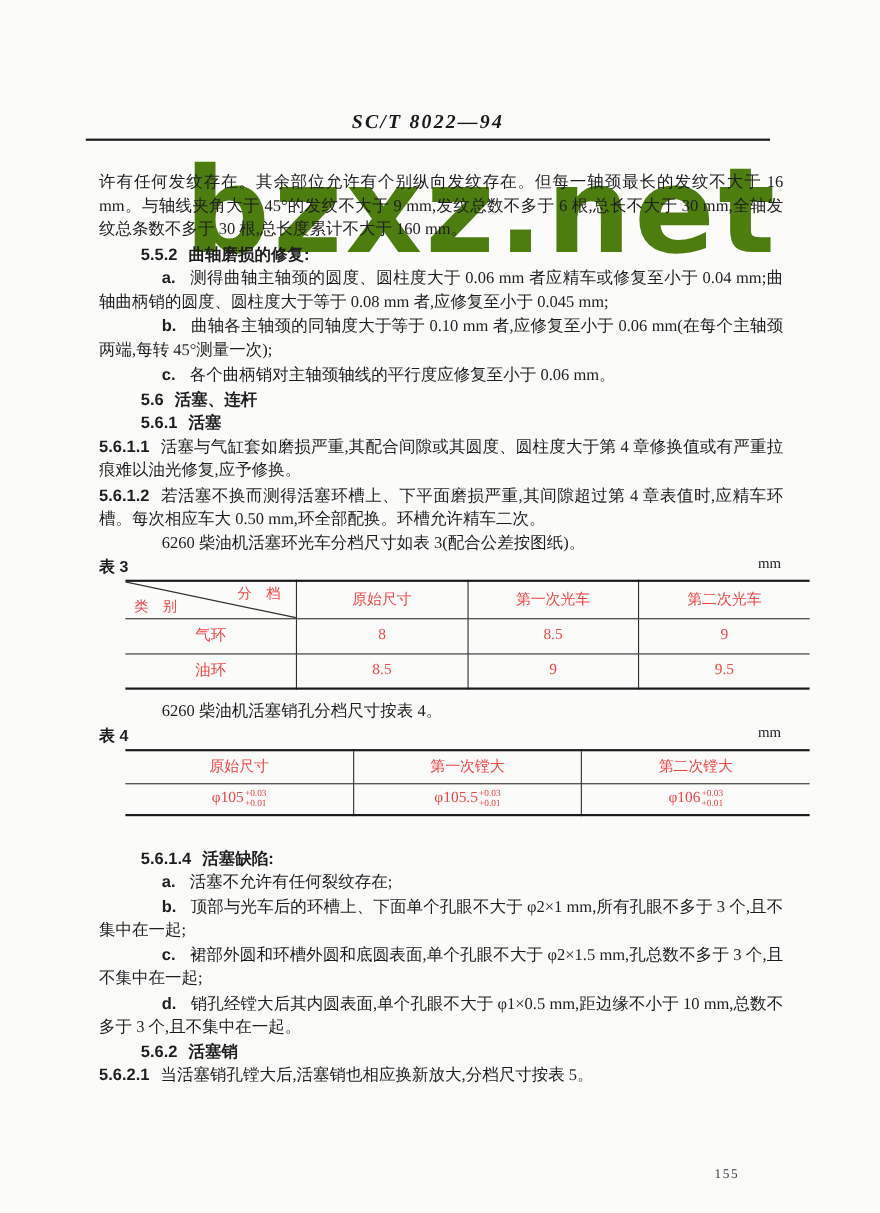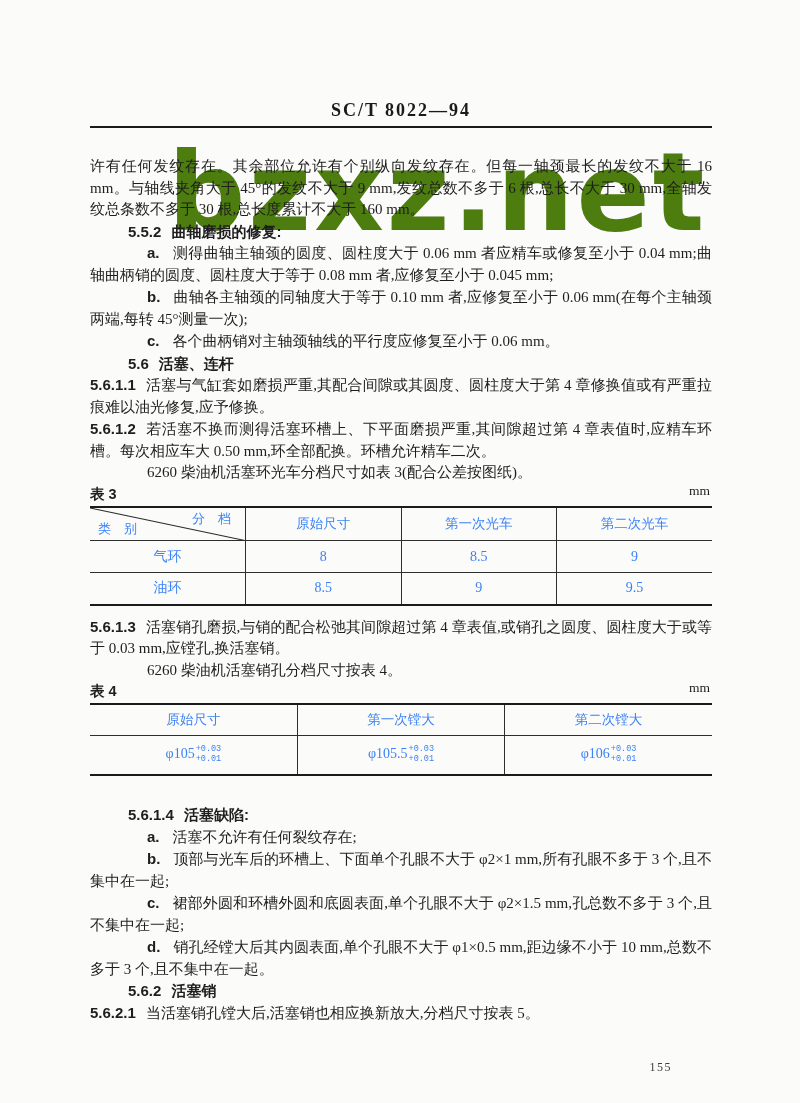--- a/index.html
+++ b/index.html
@@ -13,21 +13,21 @@
   }
   .page { position:absolute; inset:0; }
 
   .watermark {
     position:absolute; left:168px; top:130px;
     font-family:"DejaVu Sans","Liberation Sans",sans-serif;
     font-weight:bold; font-size:108px; letter-spacing:3px;
     color:#4d7c0f; z-index:1; white-space:nowrap; user-select:none;
   }
 
-  .doc-header { position:absolute; left:90px; top:100px; width:622px; z-index:2; }
+  .doc-header { position:absolute; left:78px; top:100px; width:622px; z-index:2;font-style:italic; }
   .doc-code {
     text-align:center; font-size:18px; font-weight:bold;
     letter-spacing:2px; color:#1a1a1a;
   }
   .header-rule { height:2px; background:#1b1b1b; margin-top:5px; }
 
   .content { position:absolute; left:90px; top:156px; width:622px; z-index:2; }
   .content p { font-size:15px; line-height:21.5px; text-align:justify; }
 
   .heading { font-family:"Liberation Sans","DejaVu Sans",sans-serif; font-weight:bold;margin-left:38px; }
@@ -44,41 +44,41 @@
     position:absolute; left:0; right:0; text-align:left;
     font-family:"Liberation Sans","DejaVu Sans",sans-serif;
     font-weight:bold; font-size:14.5px;
   }
   .tbl-caption .unit { position:absolute; right:2px; top:-2px; font-size:13.5px; }
 
   table.stdtable {
     width:100%; border-collapse:collapse; table-layout:fixed;
     border-left:hidden; border-right:hidden;
     border-top:2.5px solid #1b1b1b; border-bottom:2.5px solid #1b1b1b;
-    font-size:14px; color:#3b82f6;
+    font-size:14px; color:#ef4444;margin-left:24px;
   }
   table.stdtable td { border:1px solid #2e2e2e; text-align:center; vertical-align:middle; padding:0 4px; }
   table.stdtable tr.hdr td { height:34px; font-size:13.5px; }
   #table3 tr.datarow td { height:32px; }
   #table4 tr.hdr td { height:31px; }
-  #table4 tr.datarow td { height:40px; }
+  #table4 tr.datarow td { height:28px; }
   #table3 { margin-bottom:10px; }
   #table4 { margin-bottom:28px; }
 
   .diag-cell { position:relative; padding:0; }
   .diag-line { position:absolute; inset:0; width:100%; height:100%; display:block; }
   .corner-top { position:absolute; right:14px; top:2px; font-size:13px; }
   .corner-bottom { position:absolute; left:8px; bottom:2px; font-size:13px; }
 
   .dim { white-space:nowrap; }
   .dim-base { font-size:14px; }
   .tol {
     display:inline-flex; flex-direction:column; vertical-align:middle;
     font-size:8.5px; line-height:9.5px; text-align:left; margin-left:1px;
-    font-family:Liberation Mono, monospace;
+    font-family:Liberation Serif, serif;
   }
 
   .page-number {
     position:absolute; right:128px; bottom:28px; z-index:2;
     font-size:12px; letter-spacing:1.5px; color:#3d3d3d;
   }
 </style>
 </head>
 <body>
 
@@ -95,20 +95,21 @@
 
     <p>许有任何发纹存在。其余部位允许有个别纵向发纹存在。但每一轴颈最长的发纹不大于 16 mm。与轴线夹角大于 45°的发纹不大于 9 mm,发纹总数不多于 6 根,总长不大于 30 mm,全轴发纹总条数不多于 30 根,总长度累计不大于 160 mm。</p>
 
     <p class="heading"><span class="clause-num">5.5.2</span><span>曲轴磨损的修复:</span></p>
 
     <p class="item"><span class="item-label">a.</span><span>测得曲轴主轴颈的圆度、圆柱度大于 0.06 mm 者应精车或修复至小于 0.04 mm;曲轴曲柄销的圆度、圆柱度大于等于 0.08 mm 者,应修复至小于 0.045 mm;</span></p>
     <p class="item"><span class="item-label">b.</span><span>曲轴各主轴颈的同轴度大于等于 0.10 mm 者,应修复至小于 0.06 mm(在每个主轴颈两端,每转 45°测量一次);</span></p>
     <p class="item"><span class="item-label">c.</span><span>各个曲柄销对主轴颈轴线的平行度应修复至小于 0.06 mm。</span></p>
 
     <p class="heading"><span class="clause-num">5.6</span><span>活塞、连杆</span></p>
+    <p class="heading"><span class="clause-num">5.6.1</span><span>活塞</span></p>
 
     <p><span class="clause-num">5.6.1.1</span><span>活塞与气缸套如磨损严重,其配合间隙或其圆度、圆柱度大于第 4 章修换值或有严重拉痕难以油光修复,应予修换。</span></p>
     <p><span class="clause-num">5.6.1.2</span><span>若活塞不换而测得活塞环槽上、下平面磨损严重,其间隙超过第 4 章表值时,应精车环槽。每次相应车大 0.50 mm,环全部配换。环槽允许精车二次。</span></p>
 
     <p class="indent">6260 柴油机活塞环光车分档尺寸如表 3(配合公差按图纸)。</p>
 
     <div class="tbl-caption">
       <span class="cap">表 3</span>
       <span class="unit">mm</span>
     </div>
@@ -135,21 +136,20 @@
       </tr>
       <tr class="datarow">
         <td>油环</td>
         <td>8.5</td>
         <td>9</td>
         <td>9.5</td>
       </tr>
     </tbody>
       </table>
 
-    <p><span class="clause-num">5.6.1.3</span><span>活塞销孔磨损,与销的配合松弛其间隙超过第 4 章表值,或销孔之圆度、圆柱度大于或等于 0.03 mm,应镗孔,换活塞销。</span></p>
 
     <p class="indent">6260 柴油机活塞销孔分档尺寸按表 4。</p>
 
     <div class="tbl-caption">
       <span class="cap">表 4</span>
       <span class="unit">mm</span>
     </div>
 
     <table class="stdtable" id="table4">
       <tbody>

